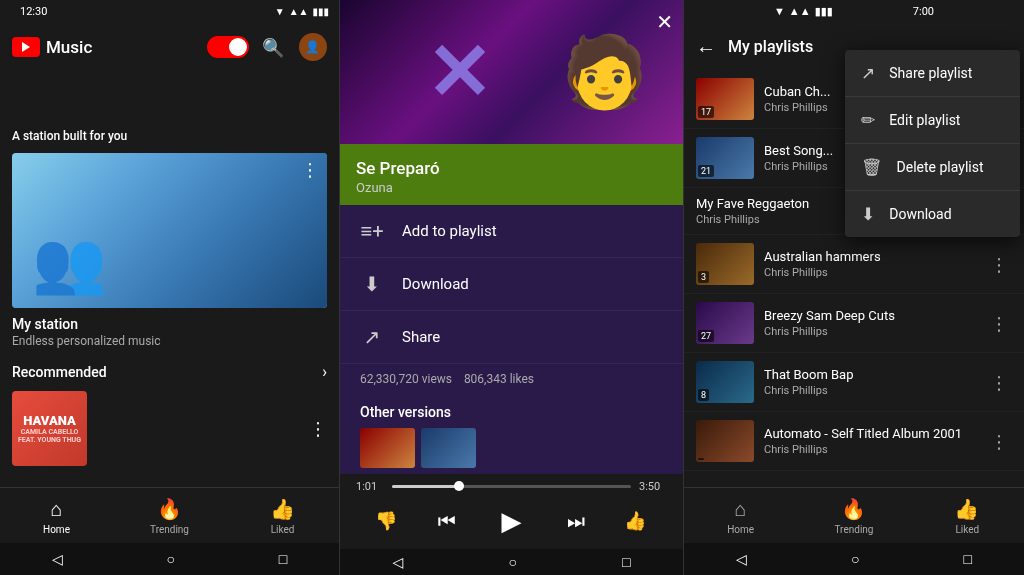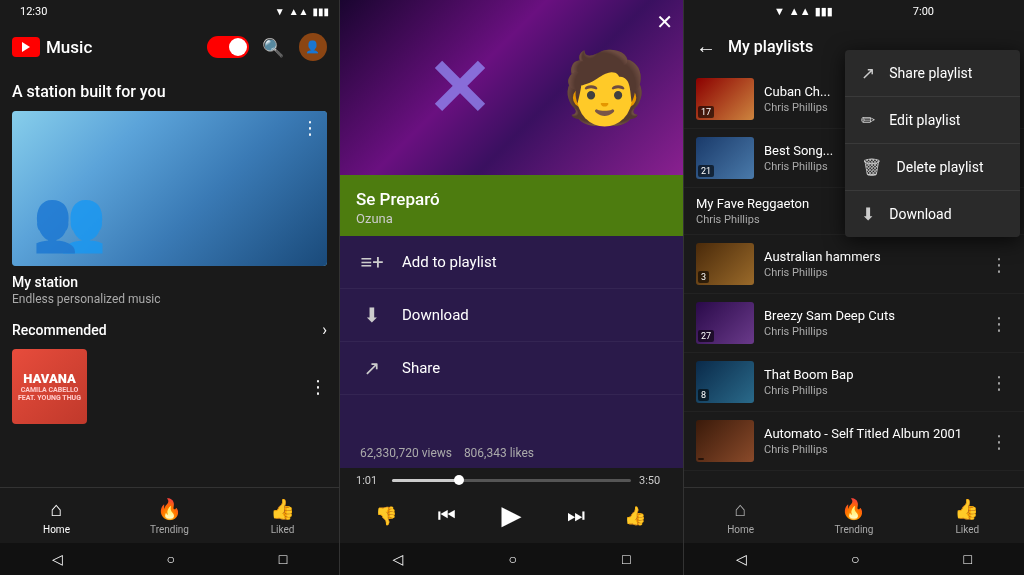--- a/index.html
+++ b/index.html
@@ -109,23 +109,24 @@
       font-size: 12px;
     }
 
     .home-content {
       flex: 1;
       overflow: hidden;
       padding: 10px 12px;
     }
     .section-title-home {
       color: #fff;
-      font-size: 16px;
+      font-size: 12px;
       font-weight: 500;
       margin-bottom: 10px;
+      margin-top: 47px;
     }
     .station-image {
       width: 100%;
       height: 155px;
       background: linear-gradient(135deg, #1a3a5c, #4a90a4, #87ceeb);
       border-radius: 4px;
       overflow: hidden;
       position: relative;
       display: flex;
       align-items: flex-end;
@@ -638,20 +639,27 @@
       <span class="ctx-label">Share</span>
     </div>
   </div>
 
   <div class="song-stats">
     <span>62,330,720 views</span>
     &nbsp;&nbsp;
     <span>806,343 likes</span>
   </div>
 
+  <div class="other-versions">
+    <div class="other-ver-title">Other versions</div>
+    <div class="ver-thumbs">
+      <div class="ver-thumb pli-1"></div>
+      <div class="ver-thumb pli-2"></div>
+    </div>
+  </div>
 
   <div class="player-area">
     <div class="progress-bar-container">
       <span class="time-label">1:01</span>
       <div class="progress-track">
         <div class="progress-fill"></div>
         <div class="progress-dot"></div>
       </div>
       <span class="time-label">3:50</span>
     </div>

